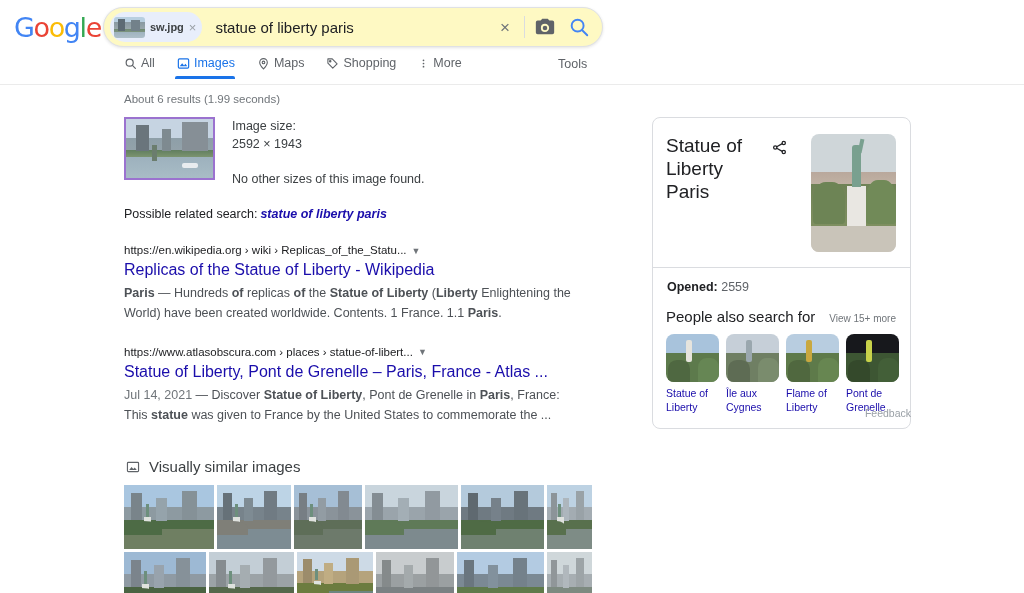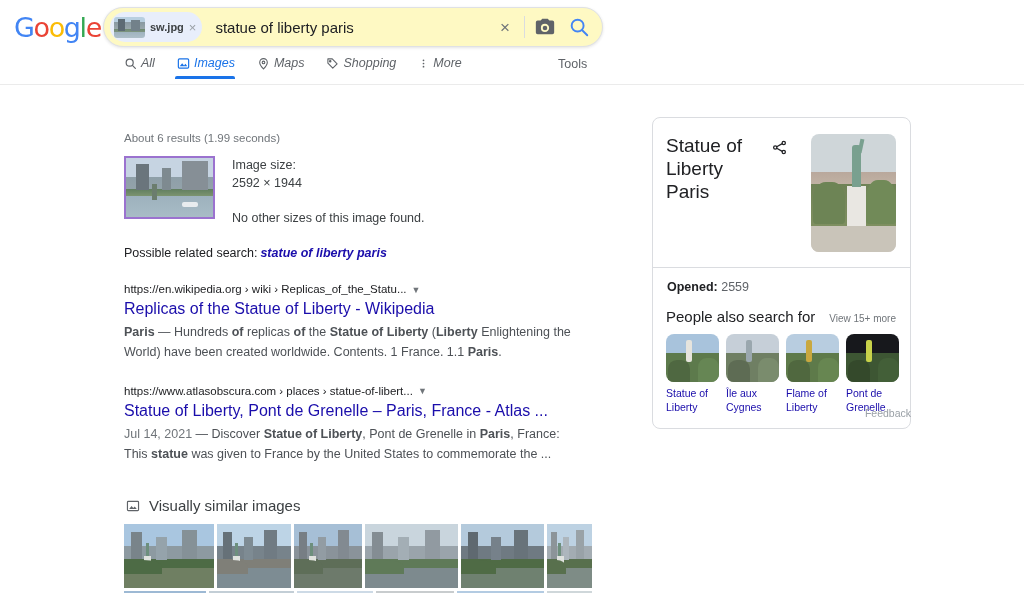--- a/index.html
+++ b/index.html
@@ -74,40 +74,39 @@
   }
   .vdiv { width: 1px; height: 22px; background: #dadce0; margin: 0 9px 0 6px; }
   .cam-icon { width: 22px; height: 22px; cursor: pointer; }
   .srch-icon { width: 22px; height: 22px; margin: 0 12px 0 12px; cursor: pointer; }
 
   
   .navtabs {
     position: absolute; left: 122px; top: 56px;
     display: flex; align-items: center; gap: 0;
     font-size: 12.5px;
-    font-style: italic;
   }
   .tab {
     display: flex; align-items: center; gap: 4px;
     padding: 0 11px 9px 2px; color: #5f6368; cursor: pointer;
     position: relative; margin-right: 9px;
   }
   .tab.active { color: #1a73e8; }
   .tab.active::after {
     content: ""; position: absolute; left: 0; right: 11px; bottom: 0;
     height: 3px; background: #1a73e8; border-radius: 2px 2px 0 0;
   }
   .tools-btn {
     position: absolute; right: 0; top: 57px; left: 558px;
     font-size: 12.5px; color: #5f6368; cursor: pointer; width: 40px;
   }
 
   
   .results { position: absolute; left: 124px; top: 93px; width: 460px; }
-  .stats { font-size: 11.5px; color: #70757a; margin-bottom: 12px; margin-top: 39px; }
+  .stats { font-size: 11.5px; color: #70757a; margin-bottom: 12px; }
 
   .imgsize-row { display: flex; gap: 17px; margin-top: 4px; }
   .src-thumb {
     width: 91px; height: 63px; border: 2px solid #9b72cf; flex: none;
     position: relative; overflow: hidden;
     background: linear-gradient(to bottom,
       #c6d4e2 0%, #c6d4e2 33%,
       #8e9fa8 33%, #93a2aa 52%,
       #5f7d5e 52%, #7b936f 64%,
       #9db1bd 64%, #a8bcc6 100%);
@@ -292,21 +291,21 @@
   <div class="imgsize-row">
     <div class="src-thumb">
       <i class="t-b1"></i>
         <i class="t-b2"></i>
         <i class="t-b3"></i>
         <i class="t-st"></i>
         <i class="t-bo"></i>
     </div>
     <div class="imgsize-txt">
       <div>Image size:</div>
-      <div>2592 × 1944</div>
+      <div>2592 × 1943</div>
       <div class="nosizes">No other sizes of this image found.</div>
     </div>
   </div>
 
   <div class="related">
     <span>Possible related search:</span><b>statue of liberty paris</b>
   </div>
 
   <div class="result">
     <div class="url">

